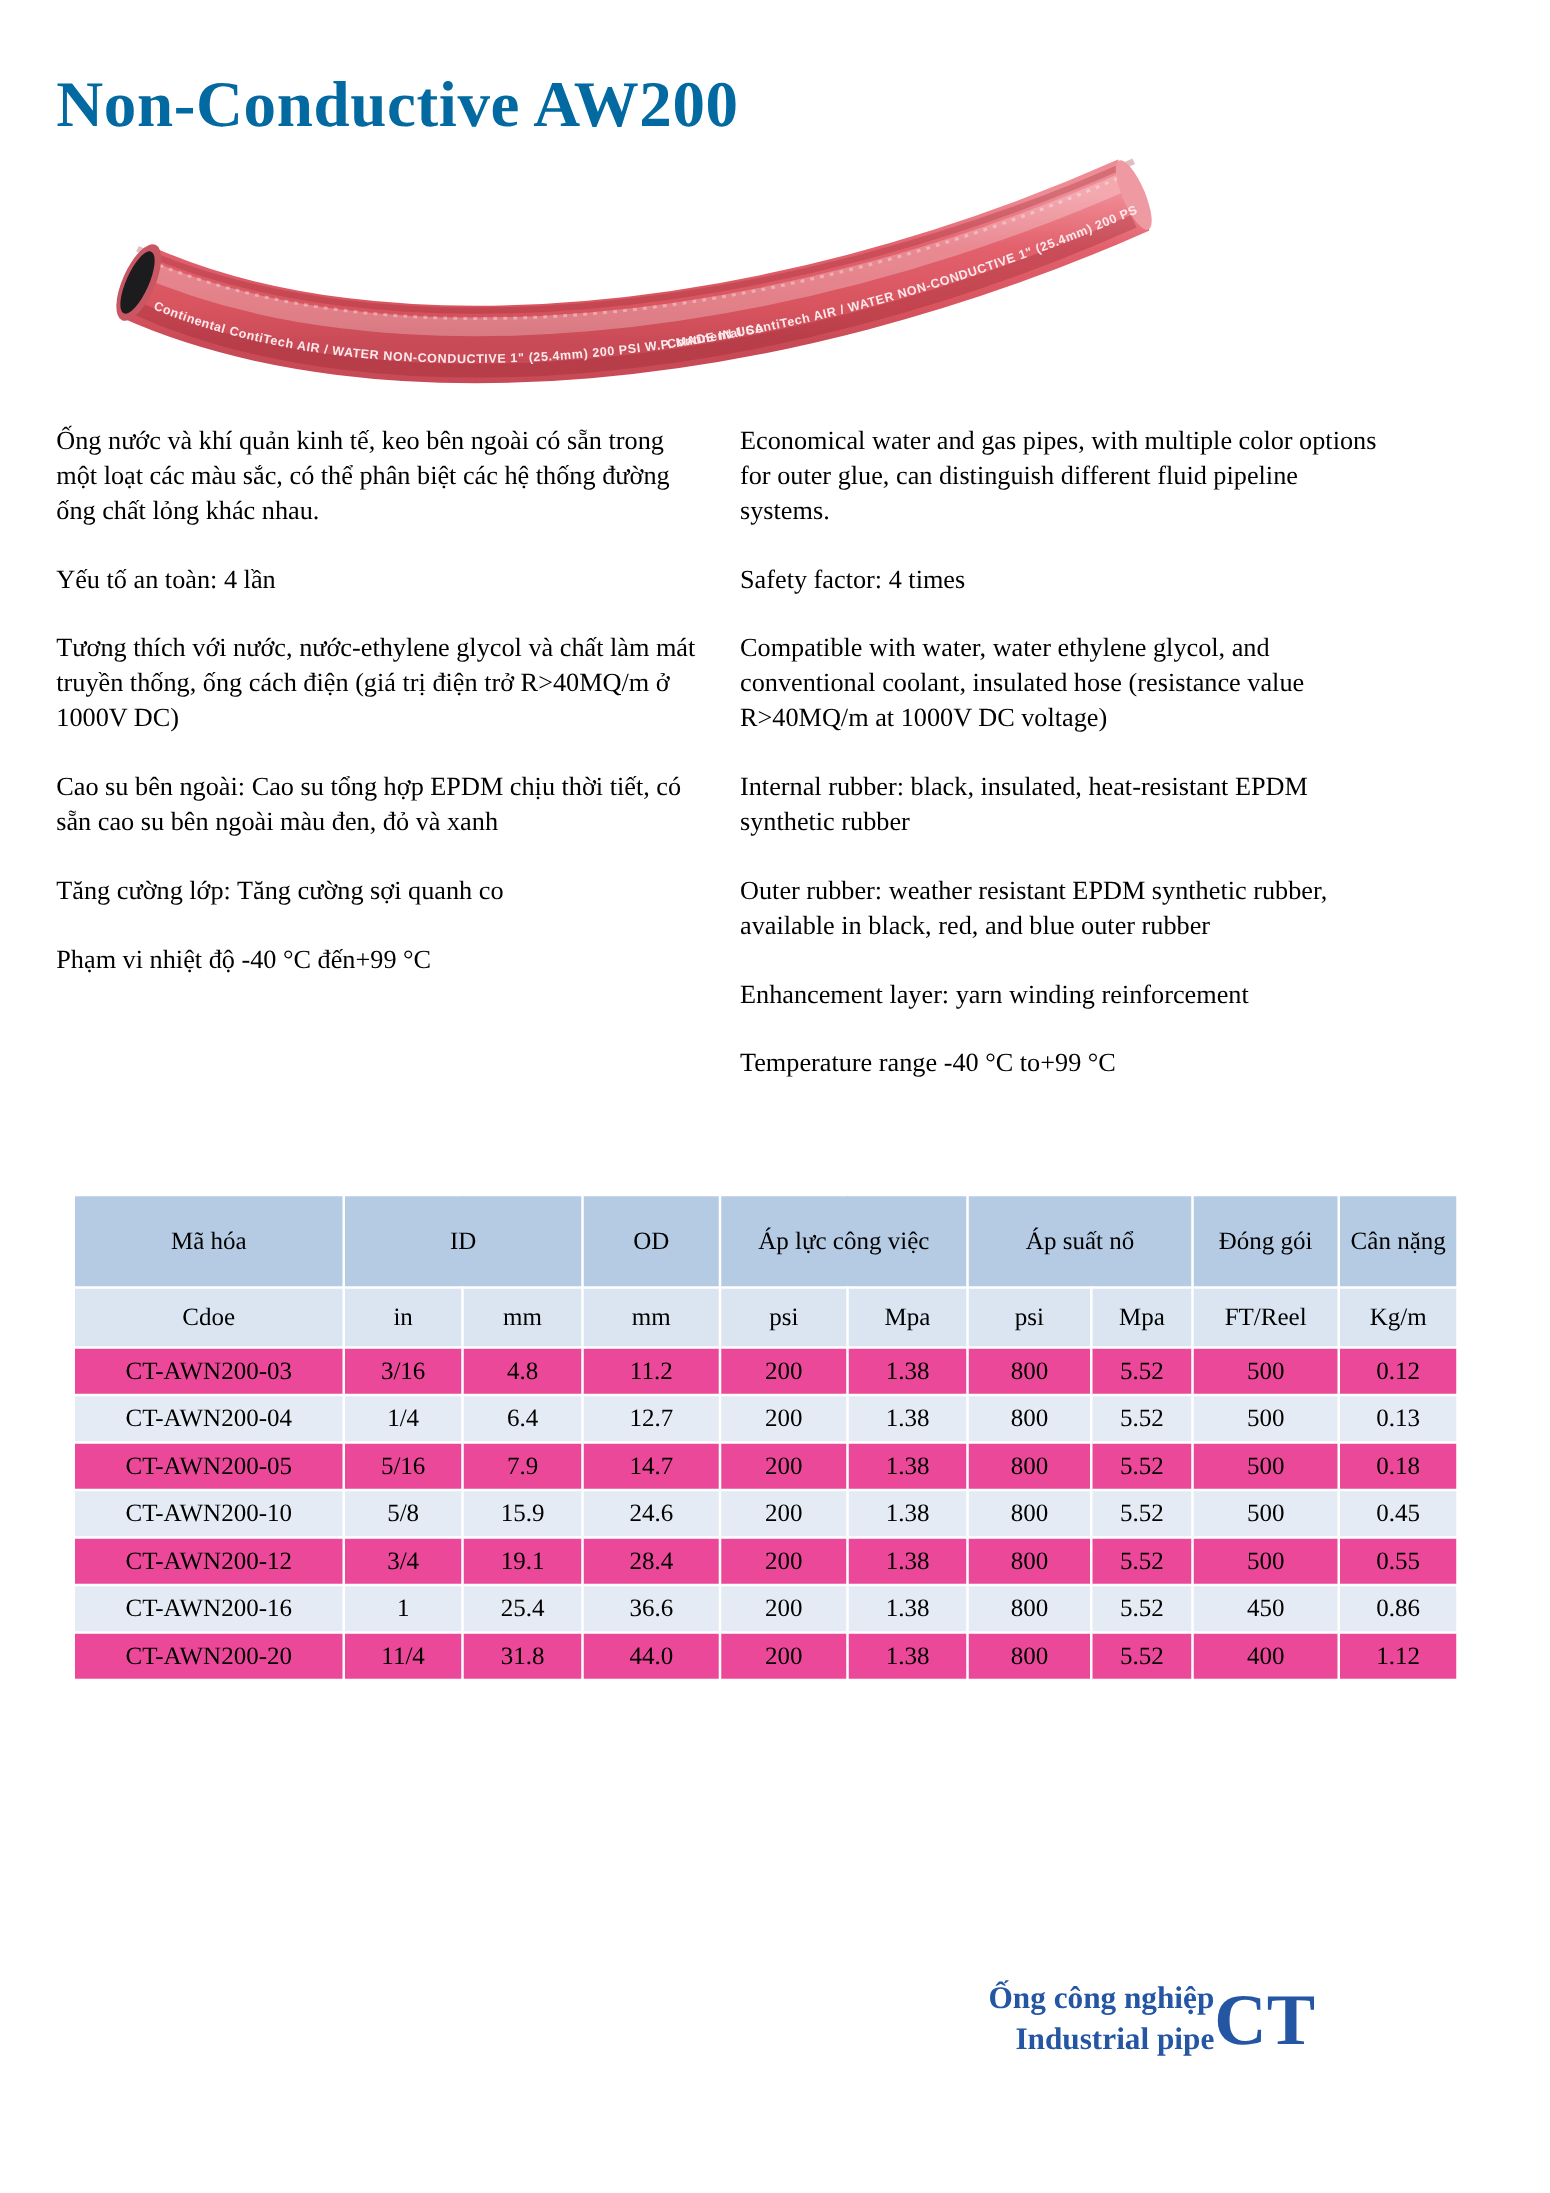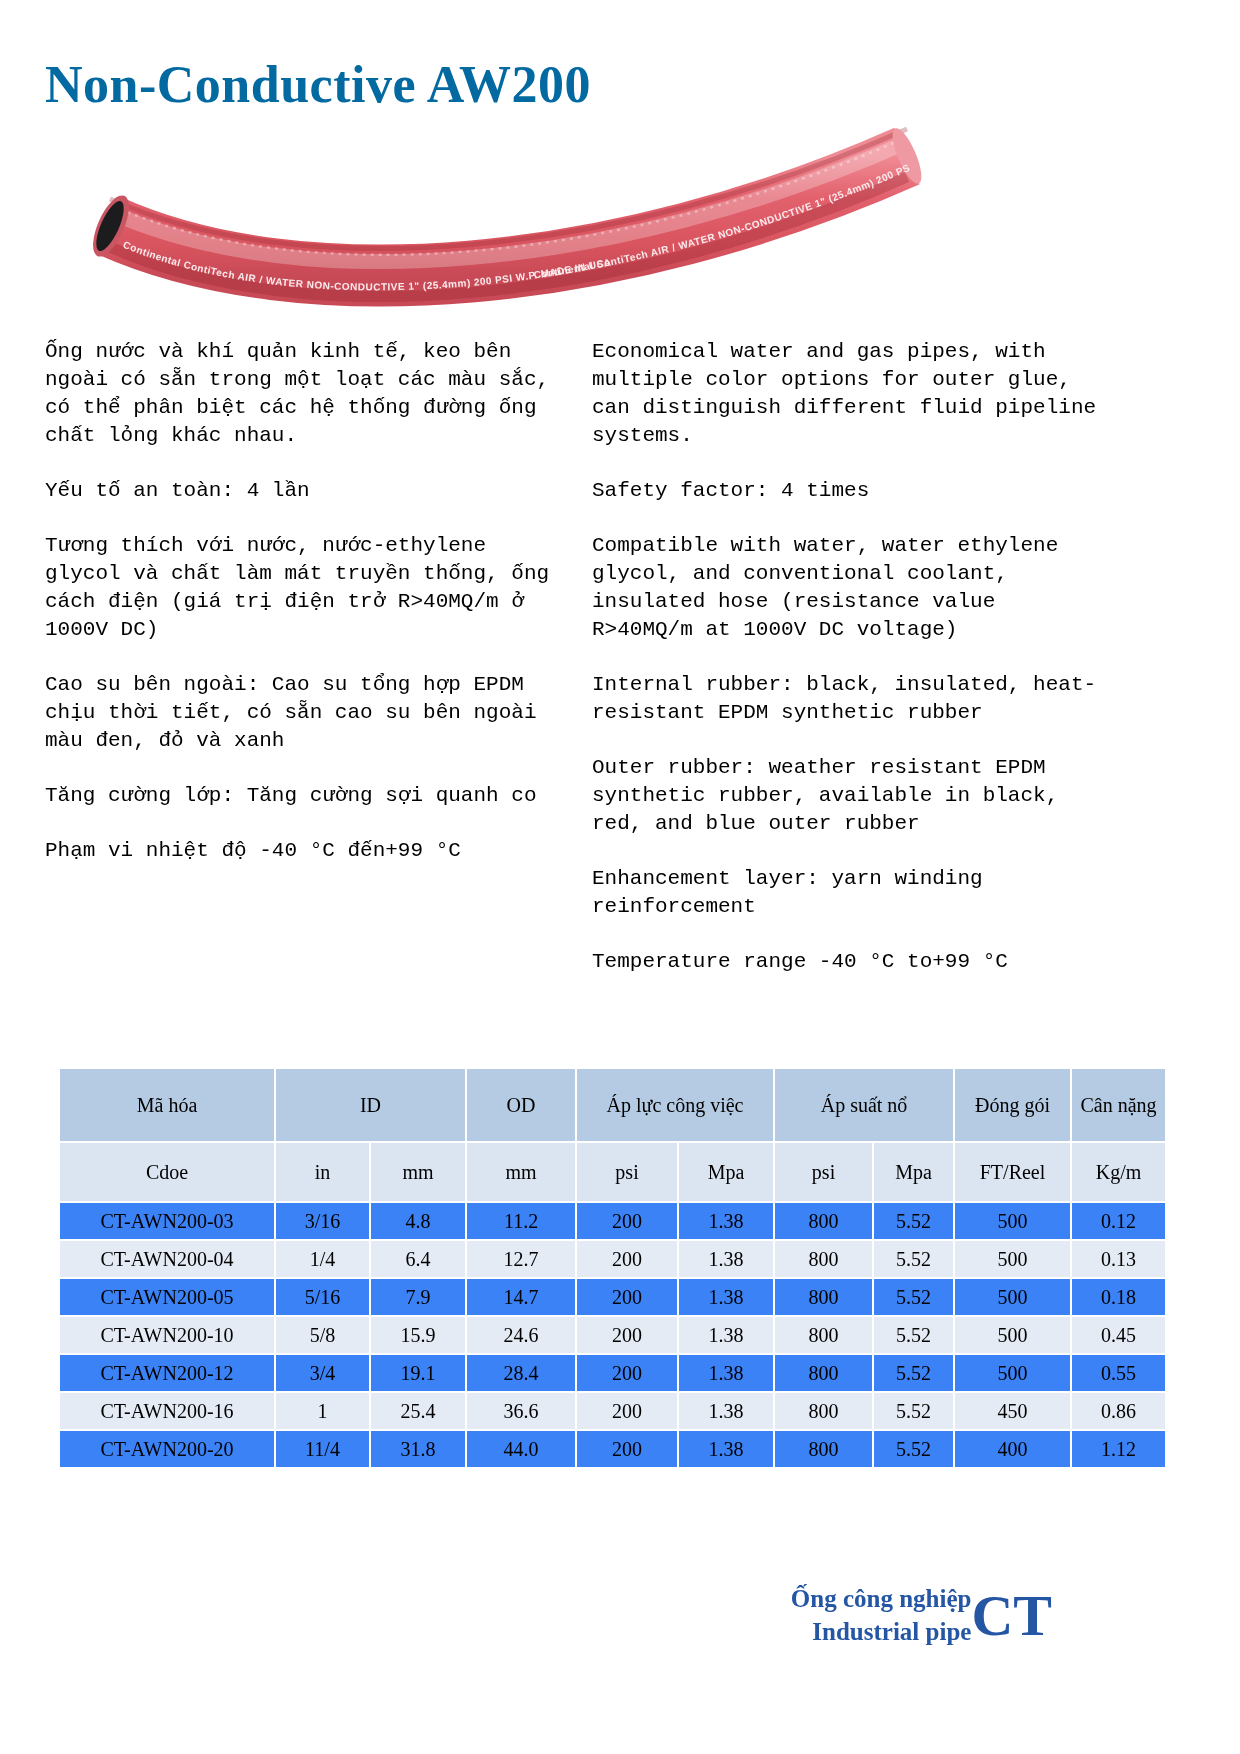--- a/index.html
+++ b/index.html
@@ -23,21 +23,20 @@
   }
   .hose-wrap {
     margin: 12px 0 0 85px;
     width: 845px;
     height: 200px;
   }
   .desc-cols {
     display: flex;
     gap: 34px;
     margin: 12px 135px 0 45px;
-    font-family: Liberation Mono, monospace;
   }
   .desc-col { flex: 1 1 0; }
   .desc-col p {
     font-size: 21px;
     line-height: 28px;
     margin: 0 0 27px 0;
   }
   table.spec {
     border-collapse: collapse;
     margin: 64px 0 0 58px;
@@ -46,23 +45,23 @@
     font-size: 20px;
   }
   table.spec th, table.spec td {
     border: 2px solid #ffffff;
     text-align: center;
     vertical-align: middle;
     font-weight: normal;
     padding: 0 2px;
   }
   table.spec tr.group-row th { background: #b5cbe3; height: 74px; line-height: 1.5; }
-  table.spec tr.unit-row th  { background: #dbe5f1; height: 60px; }
+  table.spec tr.unit-row th  { background: #dbe5f1; height: 48px; }
   table.spec tbody td { height: 38px; }
-  table.spec tbody tr.dark td  { background: #3b82f6; }
+  table.spec tbody tr.dark td  { background: #ec4899; }
   table.spec tbody tr.light td { background: #e4ebf4; }
   .footer {
     position: absolute;
     top: 1583px;
     right: 188px;
     display: flex;
     align-items: center;
     gap: 0;
   }
   .footer-lines {

